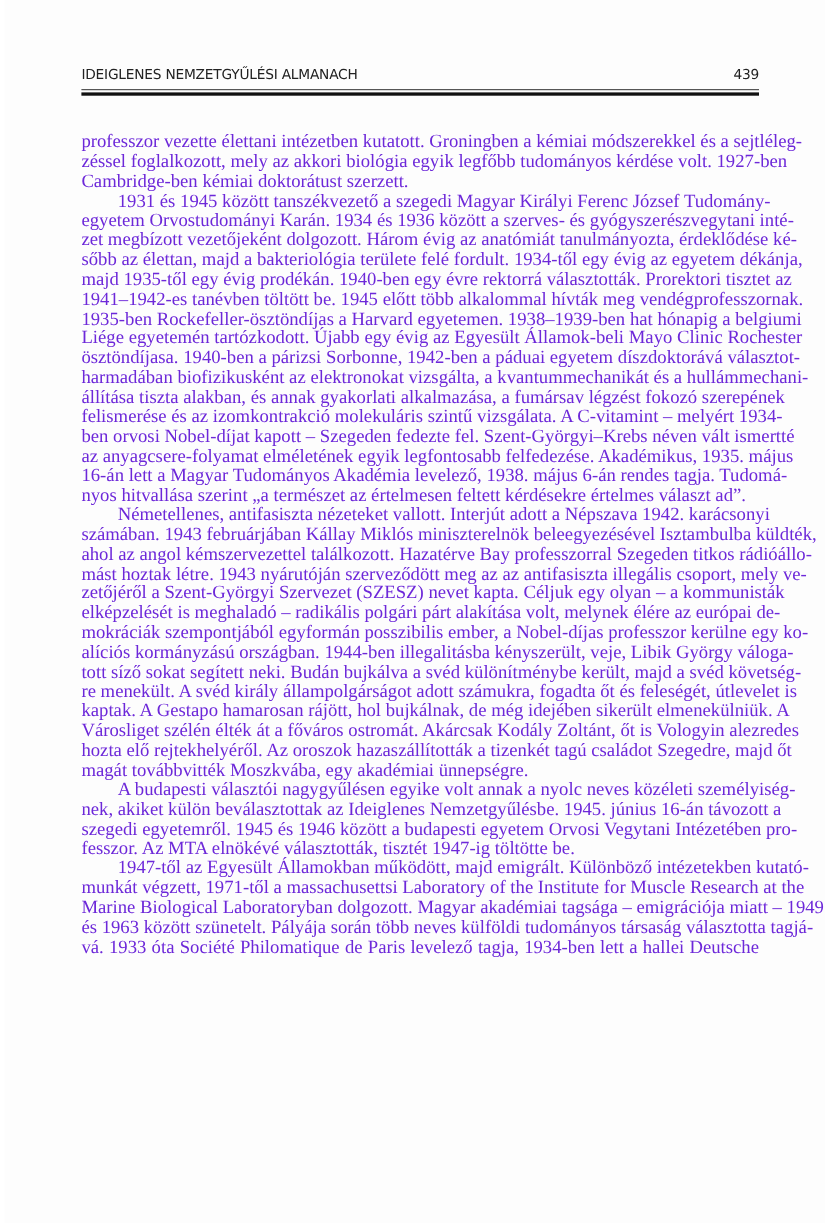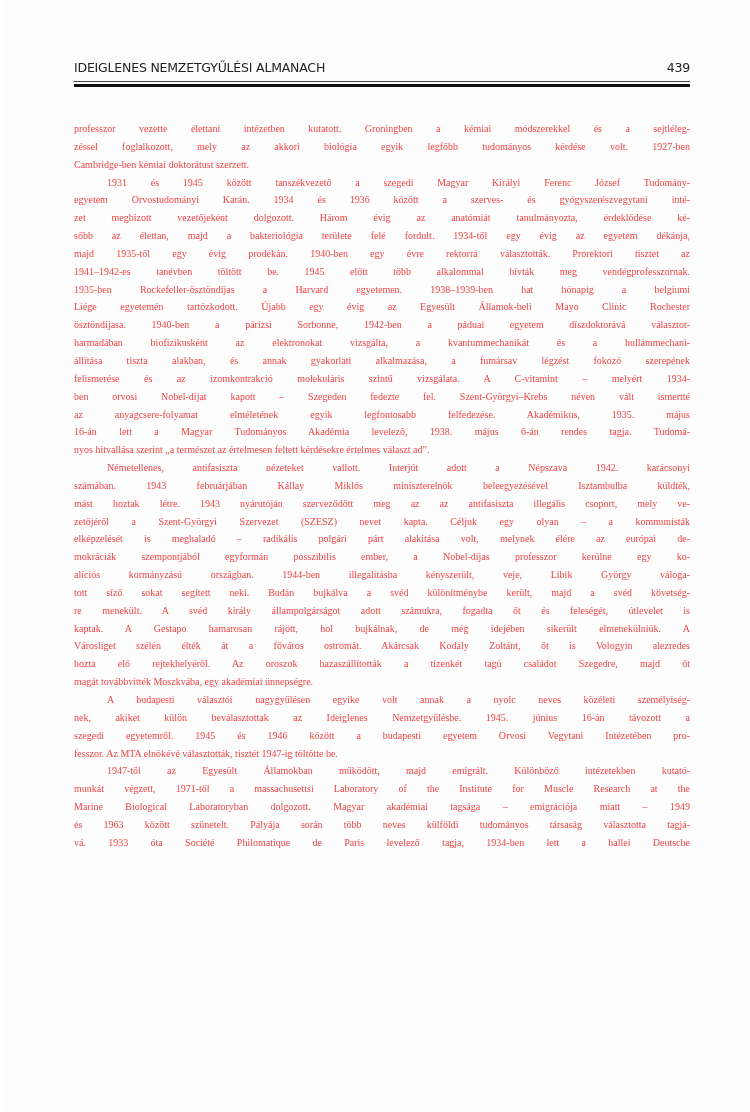--- a/index.html
+++ b/index.html
@@ -57,23 +57,23 @@
       width: 616px;
       height: 3px;
       background: #111;
     }
     .body-text {
       position: absolute;
       left: 70px;
       top: 120px;
       width: 616px;
       font-family: "Liberation Serif", serif;
-      font-size: 10px;
+      font-size: 17px;
       line-height: 17.85px;
-      color: #ef4444;
+      color: #6d28d9;
     }
     .line {
       display: block;
       white-space: nowrap;
       text-align: justify;
       text-align-last: justify;
       height: 17.85px;
     }
     .line.last {
       text-align-last: left;
@@ -117,20 +117,21 @@
         <span class="line">állítása tiszta alakban, és annak gyakorlati alkalmazása, a fumársav légzést fokozó szerepének</span>
         <span class="line">felismerése és az izomkontrakció molekuláris szintű vizsgálata. A C-vitamint – melyért 1934-</span>
         <span class="line">ben orvosi Nobel-díjat kapott – Szegeden fedezte fel. Szent-Györgyi–Krebs néven vált ismertté</span>
         <span class="line">az anyagcsere-folyamat elméletének egyik legfontosabb felfedezése. Akadémikus, 1935. május</span>
         <span class="line">16-án lett a Magyar Tudományos Akadémia levelező, 1938. május 6-án rendes tagja. Tudomá-</span>
         <span class="line last">nyos hitvallása szerint „a természet az értelmesen feltett kérdésekre értelmes választ ad”.</span>
       </div>
       <div class="paragraph">
         <span class="line indent">Németellenes, antifasiszta nézeteket vallott. Interjút adott a Népszava 1942. karácsonyi</span>
         <span class="line">számában. 1943 februárjában Kállay Miklós miniszterelnök beleegyezésével Isztambulba küldték,</span>
+        <span class="line">ahol az angol kémszervezettel találkozott. Hazatérve Bay professzorral Szegeden titkos rádióállo-</span>
         <span class="line">mást hoztak létre. 1943 nyárutóján szerveződött meg az az antifasiszta illegális csoport, mely ve-</span>
         <span class="line">zetőjéről a Szent-Györgyi Szervezet (SZESZ) nevet kapta. Céljuk egy olyan – a kommunisták</span>
         <span class="line">elképzelését is meghaladó – radikális polgári párt alakítása volt, melynek élére az európai de-</span>
         <span class="line">mokráciák szempontjából egyformán posszibilis ember, a Nobel-díjas professzor kerülne egy ko-</span>
         <span class="line">alíciós kormányzású országban. 1944-ben illegalitásba kényszerült, veje, Libik György váloga-</span>
         <span class="line">tott síző sokat segített neki. Budán bujkálva a svéd különítménybe került, majd a svéd követség-</span>
         <span class="line">re menekült. A svéd király állampolgárságot adott számukra, fogadta őt és feleségét, útlevelet is</span>
         <span class="line">kaptak. A Gestapo hamarosan rájött, hol bujkálnak, de még idejében sikerült elmenekülniük. A</span>
         <span class="line">Városliget szélén élték át a főváros ostromát. Akárcsak Kodály Zoltánt, őt is Vologyin alezredes</span>
         <span class="line">hozta elő rejtekhelyéről. Az oroszok hazaszállították a tizenkét tagú családot Szegedre, majd őt</span>

